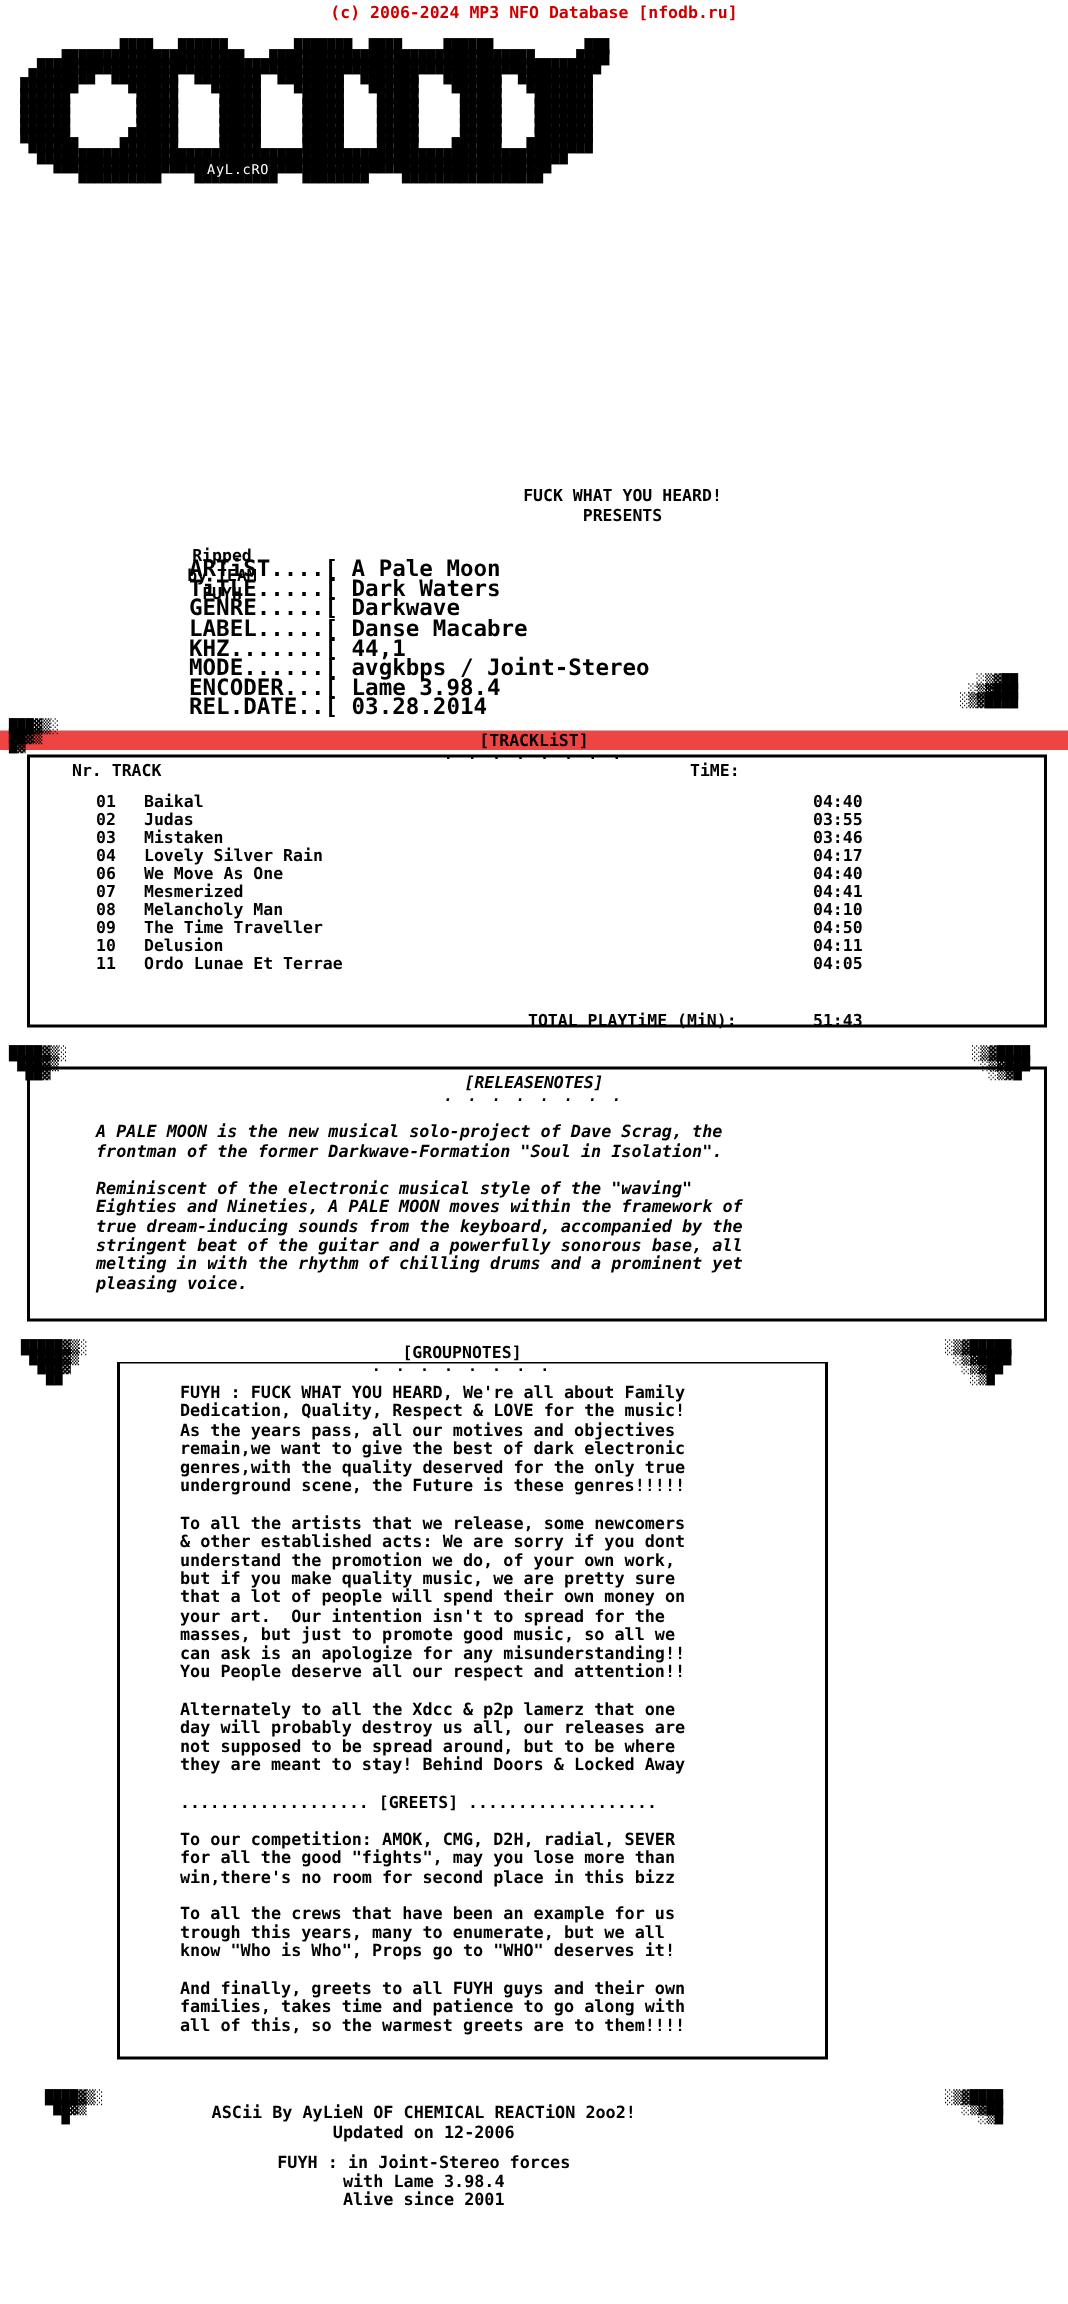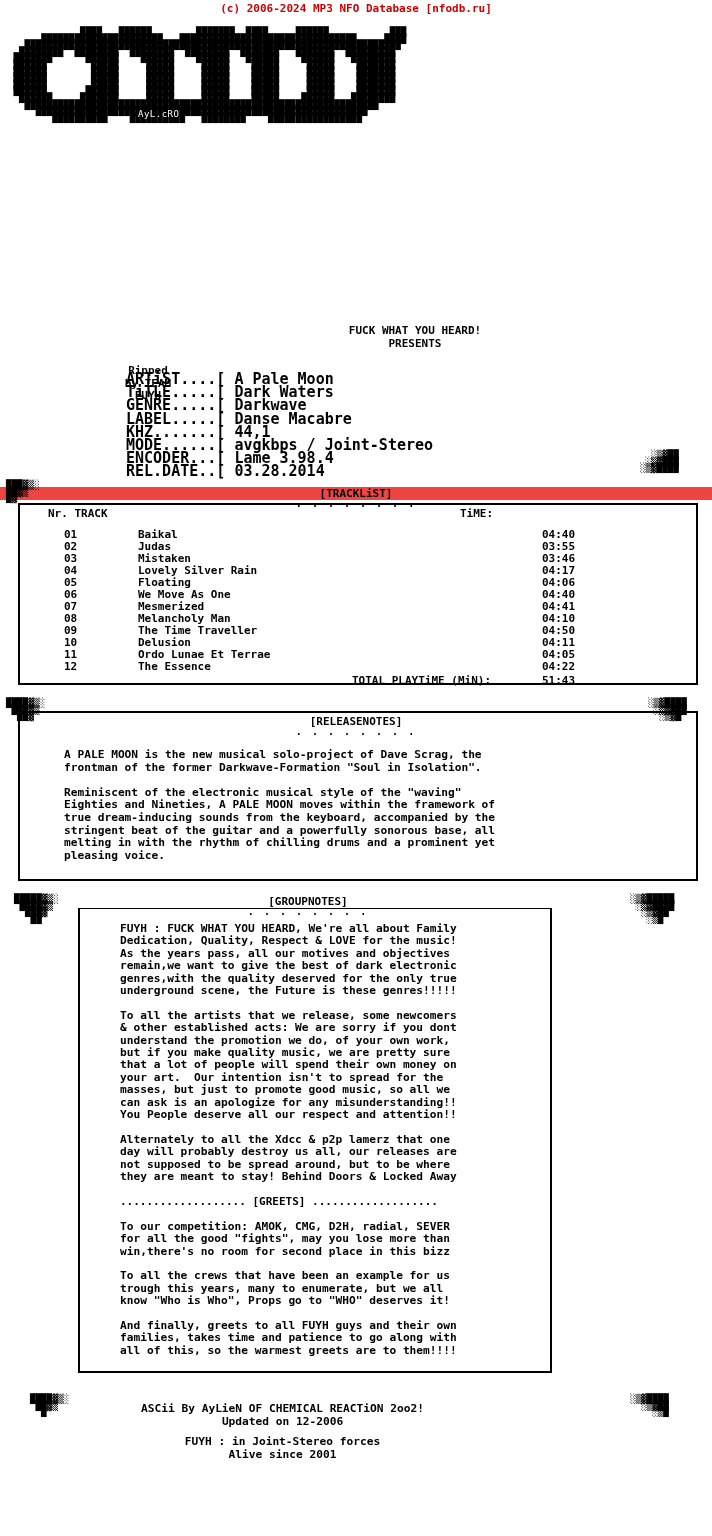--- a/index.html
+++ b/index.html
@@ -130,37 +130,38 @@
   .tl-rows {
     position: absolute;
     left: 0; right: 0;
     top: 44px;
     font-size: 11px;
     line-height: 12px;
     font-weight: bold;
   }
   .tl-row { position: relative; height: 12px; }
   .tl-row .c1 { position: absolute; left: 64px; }
-  .tl-row .c2 { position: absolute; left: 96px; margin-left: 42px; }
+  .tl-row .c2 { position: absolute; left: 96px; }
   .tl-row .c3 { position: absolute; left: 542px; }
   .tl-total {
     position: absolute;
     top: 189px;
     left: 0; right: 0;
     font-size: 11px;
     font-weight: bold;
   }
   .tl-total .lbl { position: absolute; left: 352px; }
   .tl-total .val { position: absolute; left: 542px; }
 
   
   .rn-box {
     position: relative;
     width: 712px;
     height: 190px;
+    font-style: italic;
   }
   .rn-frame {
     position: absolute;
     left: 18px; top: 8px;
     width: 676px; height: 166px;
     border: 2px solid #000;
   }
   .rn-title {
     position: absolute; left: 0; right: 0; top: 12px;
     text-align: center; font-size: 11px; font-weight: bold;
@@ -298,25 +299,20 @@
           <span class="c1">03</span>
           <span class="c2">Mistaken</span>
           <span class="c3">03:46</span>
         </div>
       <div class="tl-row">
           <span class="c1">04</span>
           <span class="c2">Lovely Silver Rain</span>
           <span class="c3">04:17</span>
         </div>
       <div class="tl-row">
-          <span class="c1">05</span>
-          <span class="c2">Floating</span>
-          <span class="c3">04:06</span>
-        </div>
-      <div class="tl-row">
           <span class="c1">06</span>
           <span class="c2">We Move As One</span>
           <span class="c3">04:40</span>
         </div>
       <div class="tl-row">
           <span class="c1">07</span>
           <span class="c2">Mesmerized</span>
           <span class="c3">04:41</span>
         </div>
       <div class="tl-row">
@@ -331,25 +327,20 @@
         </div>
       <div class="tl-row">
           <span class="c1">10</span>
           <span class="c2">Delusion</span>
           <span class="c3">04:11</span>
         </div>
       <div class="tl-row">
           <span class="c1">11</span>
           <span class="c2">Ordo Lunae Et Terrae</span>
           <span class="c3">04:05</span>
-        </div>
-      <div class="tl-row">
-          <span class="c1">12</span>
-          <span class="c2">The Essence</span>
-          <span class="c3">04:22</span>
         </div>
     </div>
     <div class="tl-total">
       <span class="lbl">TOTAL PLAYTiME (MiN):</span>
       <span class="val">51:43</span>
     </div>
   </div>
 
   <div class="rn-box">
     <div class="rn-frame"></div>
@@ -410,20 +401,21 @@
       <pre>And finally, greets to all FUYH guys and their own
 families, takes time and patience to go along with
 all of this, so the warmest greets are to them!!!!</pre>
     </div>
   </div>
 
   <div class="footer">
     <div>ASCii By AyLieN OF CHEMICAL REACTiON 2oo2!</div>
     <div>Updated on 12-2006</div>
     <div class="sig">FUYH : in Joint-Stereo forces</div>
+    <div>with Lame 3.98.4</div>
     <div>Alive since 2001</div>
   </div>
 
   <div class="blob" style="left:6px;  top:482px;">███▓▒░
 ██▓▒
 █▓</div>
   <div class="blob" style="left:640px; top:452px;">  ░▒▓██
  ░▒▓███
 ░▒▓████</div>
   <div class="blob" style="left:6px;  top:700px;">████▓▒░

